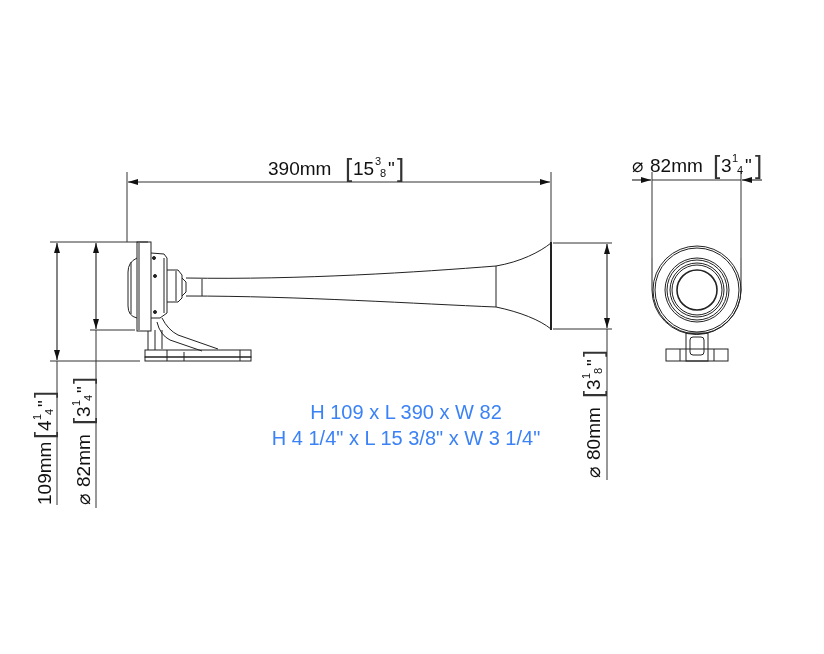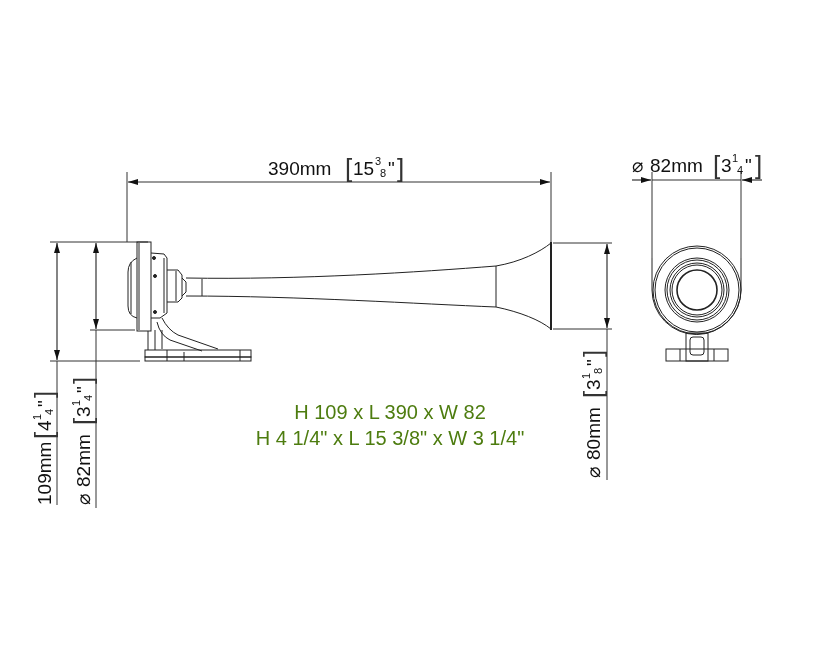--- a/index.html
+++ b/index.html
@@ -1,22 +1,22 @@
 <!DOCTYPE html>
 <html><head>
 <meta charset="utf-8">
 <style>
   html, body { margin:0; padding:0; background:#ffffff; }
   body { width:824px; height:654px; position:relative; overflow:hidden;
          font-family:"Liberation Sans", sans-serif; color:#111; }
   svg { position:absolute; left:0; top:0; }
   .dimtext { font-family:"Liberation Sans", sans-serif; font-size:19px; fill:#111; }
   .frac { font-size:11px; }
-  .caption { position:absolute; left:0; width:780px; text-align:center;
-             font-family:"Liberation Sans", sans-serif; font-size:20px; color:#4d7c0f; }
+  .caption { position:absolute; left:16px; width:780px; text-align:center;
+             font-family:"Liberation Sans", sans-serif; font-size:20px; color:#3b82f6; }
 </style>
 </head>
 <body>
 
 <svg width="824" height="654" viewBox="0 0 824 654">
   <defs>
     <marker id="arr" viewBox="0 0 10 6" refX="10" refY="3" markerWidth="10" markerHeight="6" orient="auto-start-reverse" markerUnits="userSpaceOnUse">
       <path d="M0,0 L10,3 L0,6 z" fill="#111"></path>
     </marker>
   </defs>

